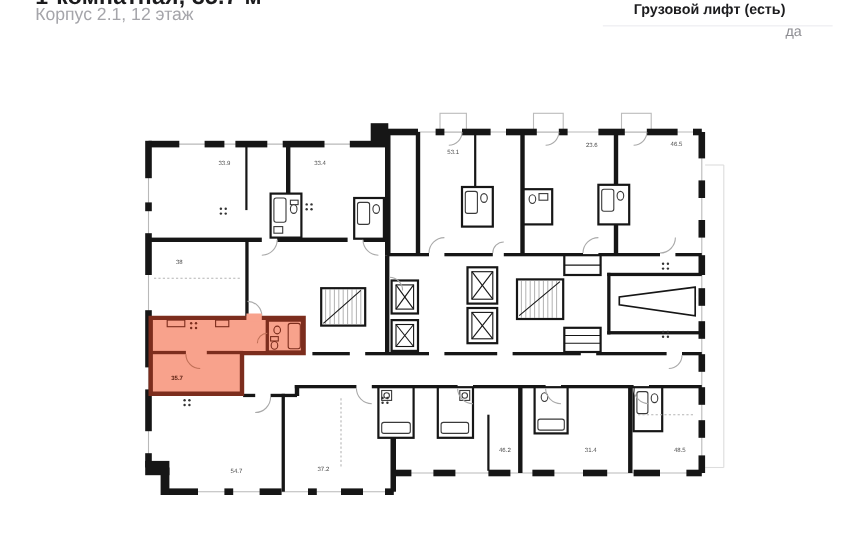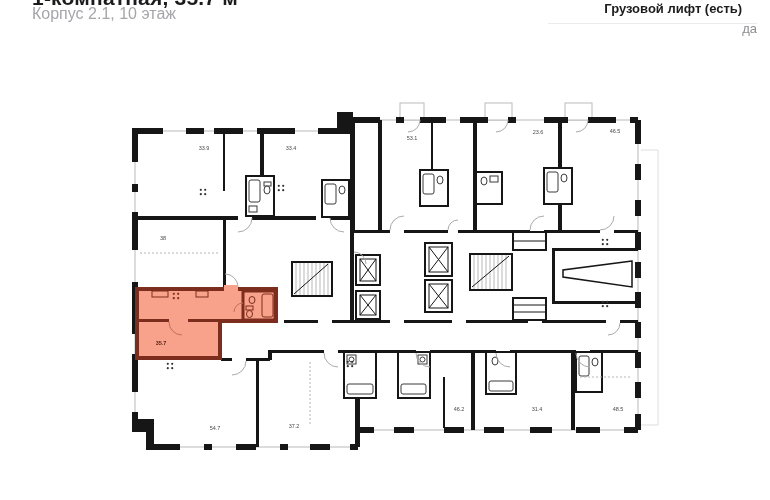--- a/index.html
+++ b/index.html
@@ -10,21 +10,21 @@
   .page-title{
     position:absolute;top:-14px;left:32px;
     font-size:21px;font-weight:700;color:#1c1c1e;letter-spacing:.2px;white-space:nowrap;
   }
   .page-subtitle{
     position:absolute;top:5px;left:32px;
     font-size:16px;color:#a5a5aa;white-space:nowrap;
   }
   .spec-row{
     position:absolute;top:1px;left:548px;right:13px;
-    display:flex;justify-content:flex-end;align-items:flex-start;
+    display:flex;justify-content:center;align-items:flex-start;
     font-size:13px;
   }
   .spec-label{font-weight:700;color:#1c1c1e;}
   .spec-value{color:#8e8e93;margin-top:20px;}
   .spec-divider{
     position:absolute;top:23px;left:548px;right:13px;height:1px;background:#ececf0;
   }
   #plan-svg{position:absolute;left:0;top:0;}
   
   .outline{fill:none;stroke:#b9b9b9;stroke-width:1;}
@@ -47,21 +47,21 @@
   .area-label{
     font-family:"Liberation Sans",sans-serif;font-size:5.5px;fill:#4a4a4a;
     text-anchor:middle;
   }
   .area-label.hl{fill:var(--hl-text);font-weight:700;}
 </style>
 </head>
 <body>
 
 <div class="page-title">1-комнатная, 35.7 м²</div>
-<div class="page-subtitle">Корпус 2.1, 10 этаж</div>
+<div class="page-subtitle">Корпус 2.1, 12 этаж</div>
 
 <div class="spec-row">
   <span class="spec-label">Грузовой лифт (есть)</span>
   <span class="spec-value">да</span>
 </div>
 <div class="spec-divider"></div>
 
 <svg id="plan-svg" width="770" height="500" viewBox="0 0 770 500">
 
   <path class="outline" d="M135,131 H352 V120 H638 V430 H358 V447 H150 V425 H135 Z"></path>

